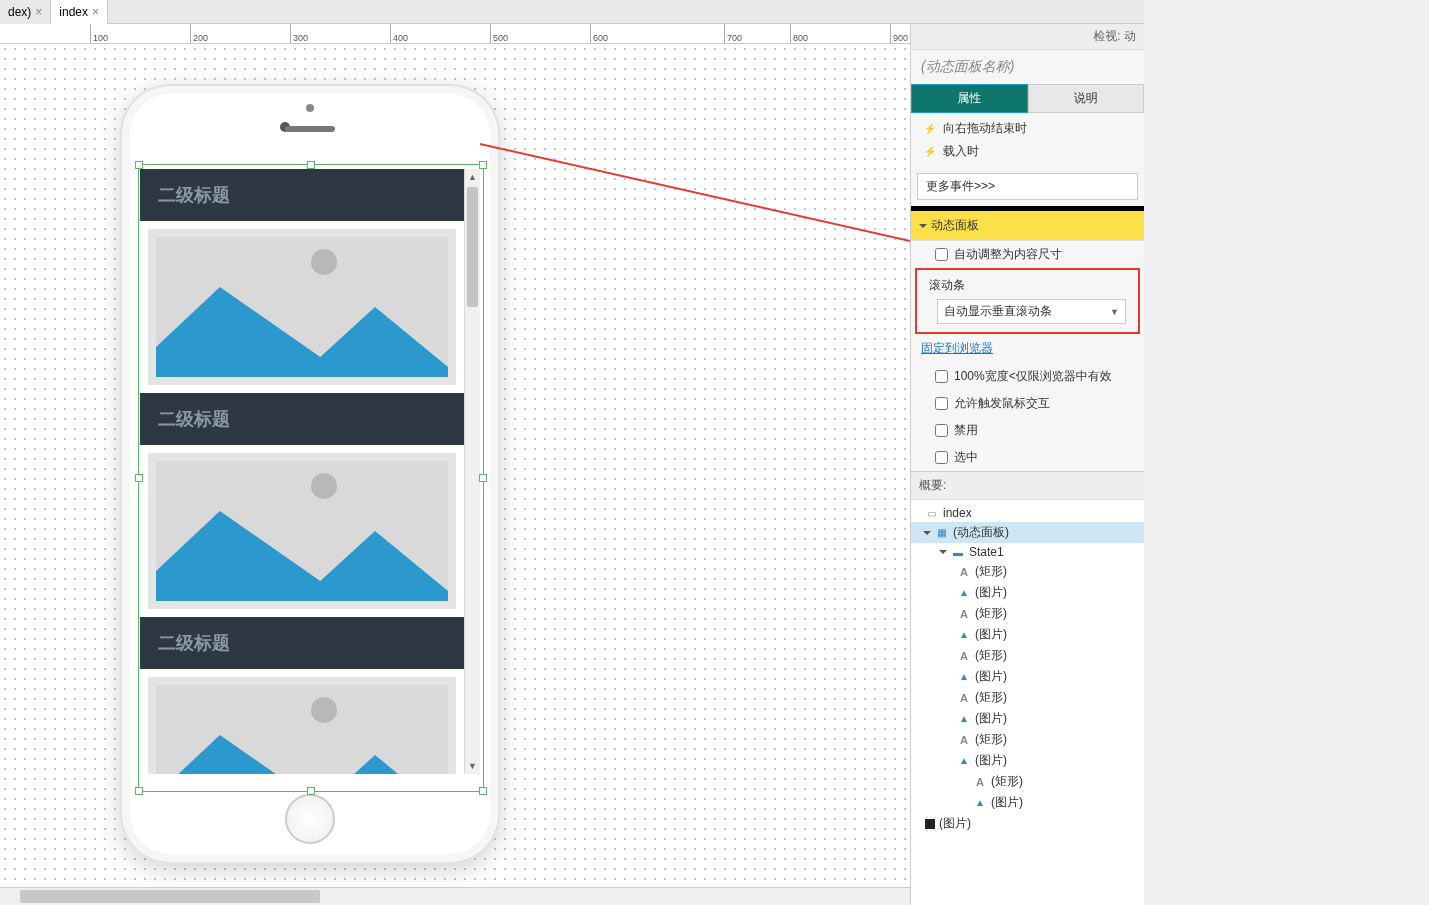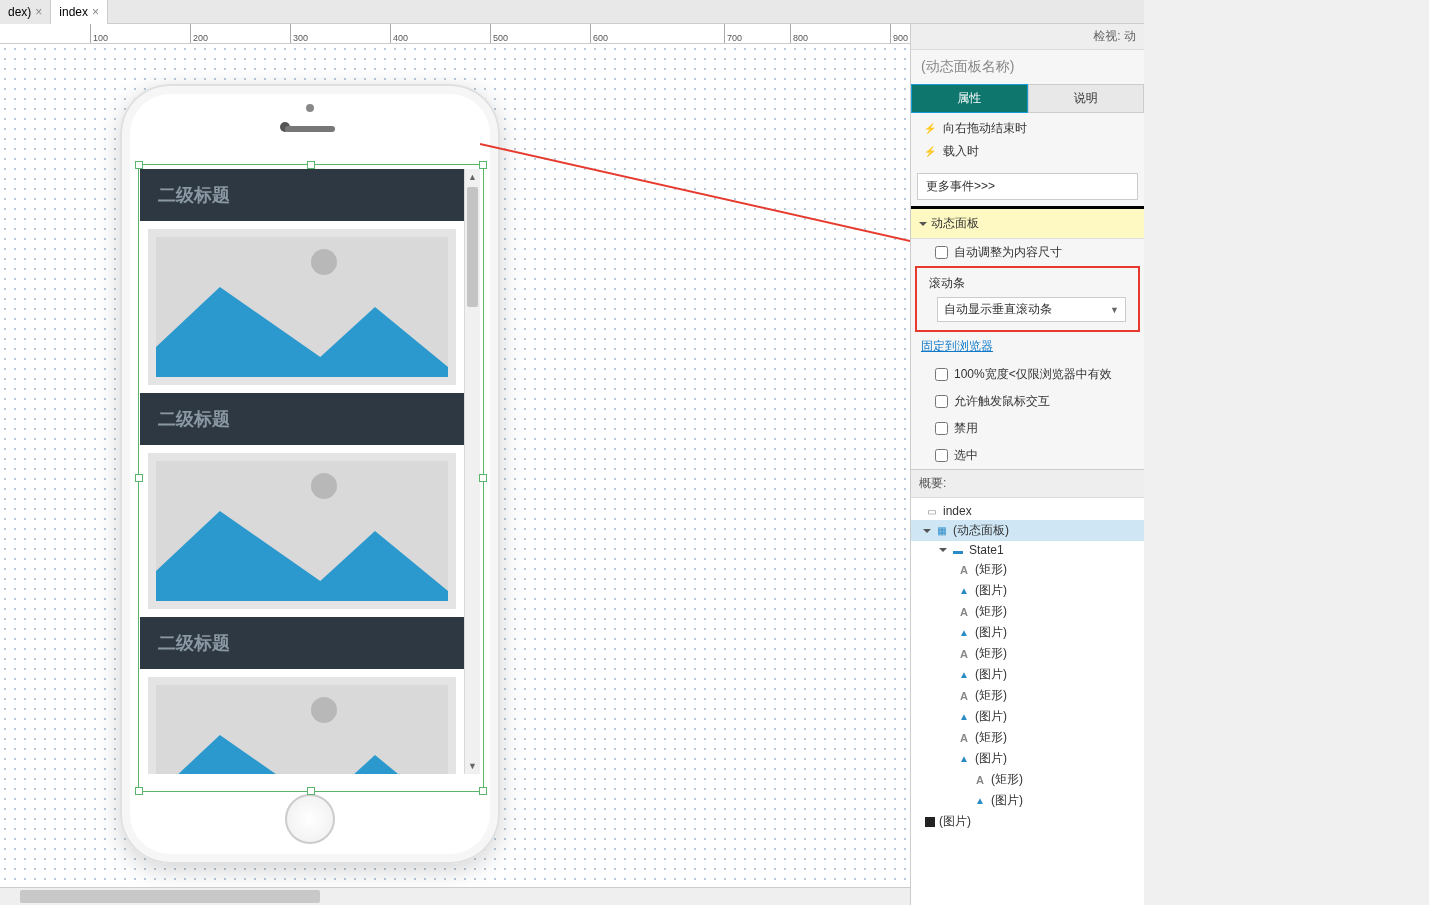--- a/index.html
+++ b/index.html
@@ -47,29 +47,29 @@
 .card-img .mountains { position: absolute; left: 0; right: 0; bottom: 0; height: 100px; }
 .card-img svg { width: 100%; height: 100%; display: block; }
 .scrollbar { position: absolute; right: 0; top: 0; bottom: 0; width: 16px; background: #f0f0f0; border-left: 1px solid #d8d8d8; }
 .scrollbar .thumb { position: absolute; left: 2px; right: 2px; top: 18px; height: 120px; background: #c4c4c4; border-radius: 2px; }
 .scrollbar .arrow { position: absolute; left: 0; right: 0; height: 16px; display: flex; align-items: center; justify-content: center; font-size: 9px; color: #666; }
 .scrollbar .arrow.up { top: 0; } .scrollbar .arrow.down { bottom: 0; }
 
 
 .rightpanel { width: 234px; background: #f6f6f6; border-left: 1px solid #ccc; display: flex; flex-direction: column; font-size: 12px; color: #333; }
 .rp-top { padding: 4px 8px; color: #666; text-align: right; border-bottom: 1px solid #ddd; background: #eee; }
-.rp-name { padding: 8px 10px; color: #888; font-size: 14px; }
+.rp-name { padding: 8px 10px; color: #888; font-style: italic; font-size: 14px; }
 .rp-tabs { display: flex; }
 .rp-tab { flex: 1; text-align: center; padding: 5px 0; background: #e8e8e8; border: 1px solid #ccc; cursor: pointer; }
 .rp-tab.active { background: #0f766e; color: #fff; border-color: #169bd5; }
 .rp-events { padding: 4px 0; }
 .rp-event { display: flex; align-items: center; gap: 6px; padding: 3px 14px; }
 .rp-event .lightning { width: 12px; height: 12px; display: inline-flex; align-items: center; justify-content: center; color: #3a3; font-size: 10px; }
 .rp-more { margin: 6px; border: 1px solid #ccc; background: #fff; padding: 4px 8px; cursor: pointer; }
-.rp-section-head { padding: 6px 10px; border-top: 3px solid #000000; border-bottom: 1px solid #ddd; background: #fef9c3; display: flex; align-items: center; gap: 4px; cursor: pointer; }
+.rp-section-head { padding: 6px 10px; border-top: 5px solid #000000; border-bottom: 1px solid #ddd; background: #fde047; display: flex; align-items: center; gap: 4px; cursor: pointer; }
 .rp-row { padding: 5px 10px 5px 24px; display: flex; align-items: center; gap: 6px; }
 .rp-row input[type=checkbox] { margin: 0; }
 .rp-label-row { padding: 5px 10px; }
 .rp-select { margin: 0 10px 6px 18px; border: 1px solid #ccc; background: #fff; padding: 3px 6px; display: flex; justify-content: space-between; align-items: center; cursor: pointer; }
 .rp-link { color: #1079c9; text-decoration: underline; padding: 6px 10px; cursor: pointer; display: inline-block; }
 .highlight-box { border: 2px solid #e63a2e; padding: 2px; margin: 0 4px; }
 
 
 .rp-outline-head { border-top: 1px solid #ccc; background: #eee; padding: 5px 8px; text-align: left; color: #555; }
 .rp-outline { flex: 1; overflow: auto; background: #fff; border-top: 1px solid #ddd; padding: 4px 0; }

